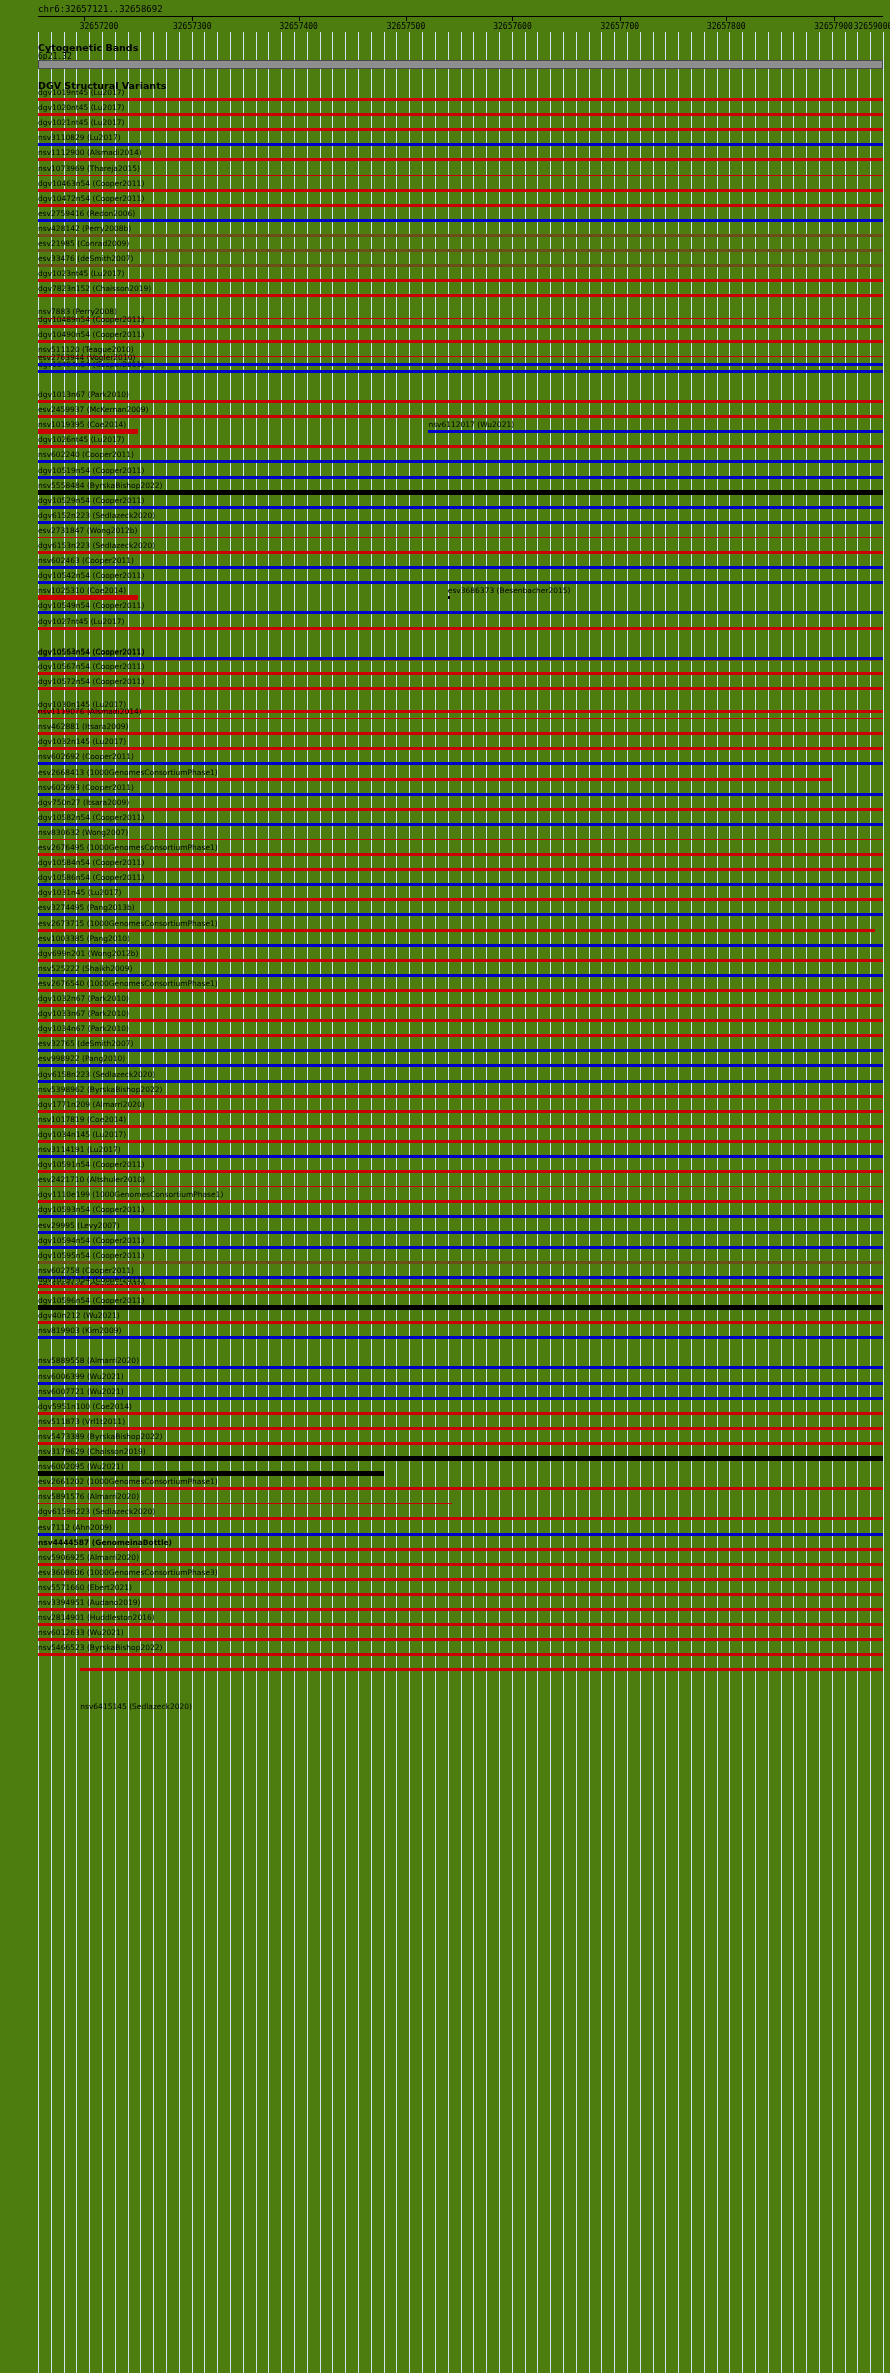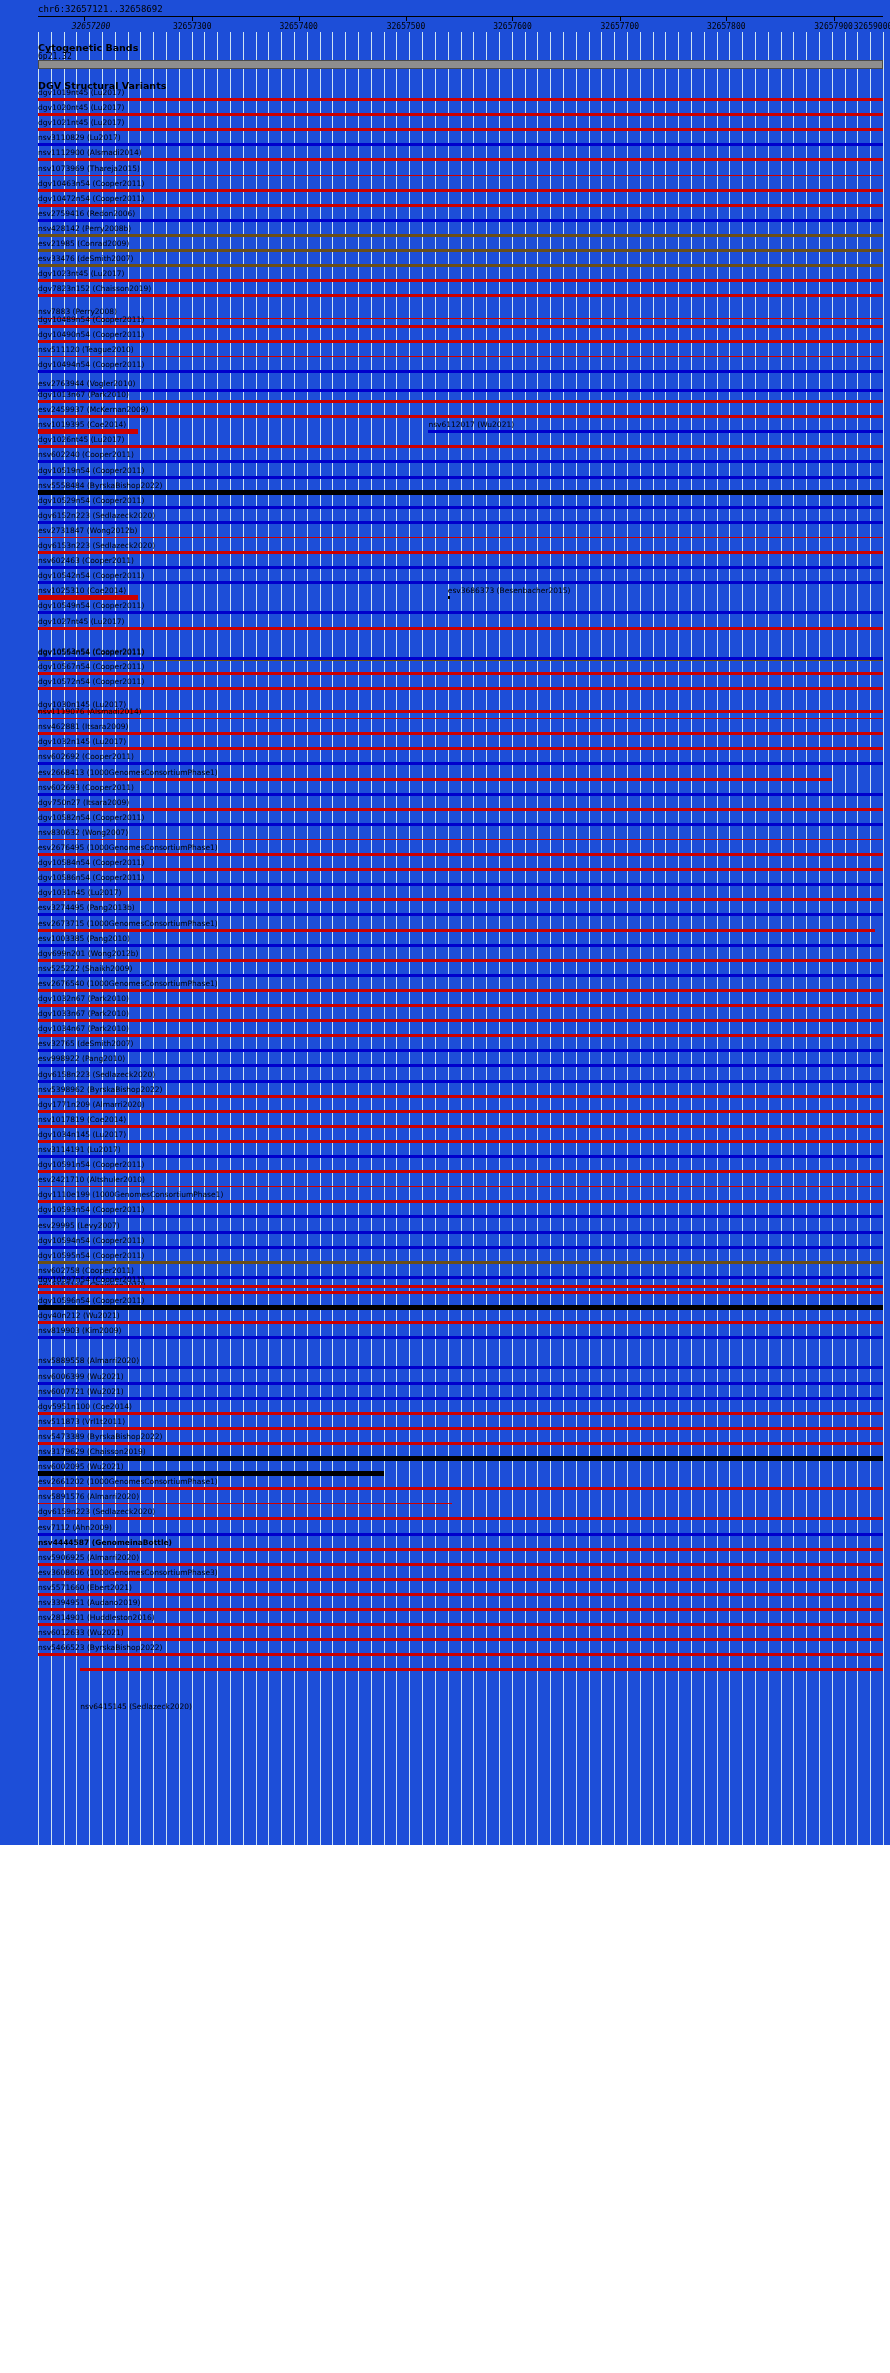--- a/index.html
+++ b/index.html
@@ -1,17 +1,17 @@
 <!DOCTYPE html>
 <html><head>
 <meta charset="utf-8">
 <style>
   html,body{margin:0;padding:0;background:#ffffff;}
   body{width:890px;font-family:"DejaVu Sans",sans-serif;-webkit-font-smoothing:none;}
-  #page{position:relative;width:890px;height:1845px;overflow:hidden;background:#1d4ed8;}
+  #page{position:relative;width:890px;height:2373px;overflow:hidden;background:#4d7c0f;}
 
   .mono{font-family:"DejaVu Sans Mono",monospace;}
 
   
   #coord-line{position:absolute;left:38px;top:4px;font-size:9px;color:#000;}
   #ruler{position:absolute;left:38px;top:16px;width:845px;height:16px;}
   #ruler .tickline{position:absolute;left:0;top:0;width:845px;height:1px;background:#000;}
   #ruler .tick{position:absolute;top:0;width:1px;height:5px;background:#000;}
   #ruler .tlabel{position:absolute;top:6px;font-size:8px;color:#000;transform:translateX(-50%);white-space:nowrap;}
 
@@ -37,21 +37,21 @@
 </head>
 <body>
 
 <div id="page">
 
   <div id="coord-line" class="mono">chr6:32657121..32658692</div>
 
   <div id="ruler">
       <div class="tickline"></div>
       <div class="tick" style="left: 46.475px;"></div>
-      <div class="tlabel mono" style="left: 53px; font-style: italic;">32657200</div>
+      <div class="tlabel mono" style="left: 61px;">32657200</div>
       <div class="tick" style="left: 154.213px;"></div>
       <div class="tlabel mono" style="left: 154.213px;">32657300</div>
       <div class="tick" style="left: 260.683px;"></div>
       <div class="tlabel mono" style="left: 260.683px;">32657400</div>
       <div class="tick" style="left: 367.998px;"></div>
       <div class="tlabel mono" style="left: 367.998px;">32657500</div>
       <div class="tick" style="left: 474.467px;"></div>
       <div class="tlabel mono" style="left: 474.467px;">32657600</div>
       <div class="tick" style="left: 581.783px;"></div>
       <div class="tlabel mono" style="left: 581.783px;">32657700</div>
@@ -208,21 +208,21 @@
         <div class="bar" style="left: 38px; width: 845px; background: rgb(204, 0, 0);"></div>
       </div>
       <div class="row" style="top: 345.7px;">
         <div class="lbl">nsv511120 (Teague2010)</div>
         <div class="bar thin" style="left: 38px; width: 845px; background: rgb(204, 0, 0);"></div>
       </div>
       <div class="row" style="top: 360.8px;">
         <div class="lbl">dgv10494n54 (Cooper2011)</div>
         <div class="bar" style="left: 38px; width: 845px; background: rgb(0, 0, 204);"></div>
       </div>
-      <div class="row" style="top: 380px; text-align: right;">
+      <div class="row" style="top: 354px; text-align: right;">
         <div class="lbl">esv2763944 (Vogler2010)</div>
         <div class="bar" style="left: 38px; width: 845px; background: rgb(0, 0, 204);"></div>
       </div>
       <div class="row" style="top: 391px;">
         <div class="lbl">dgv1013n67 (Park2010)</div>
         <div class="bar" style="left: 38px; width: 845px; background: rgb(204, 0, 0);"></div>
       </div>
       <div class="row" style="top: 406.1px;">
         <div class="lbl">esv2459937 (McKernan2009)</div>
         <div class="bar" style="left: 38px; width: 845px; background: rgb(204, 0, 0);"></div>

